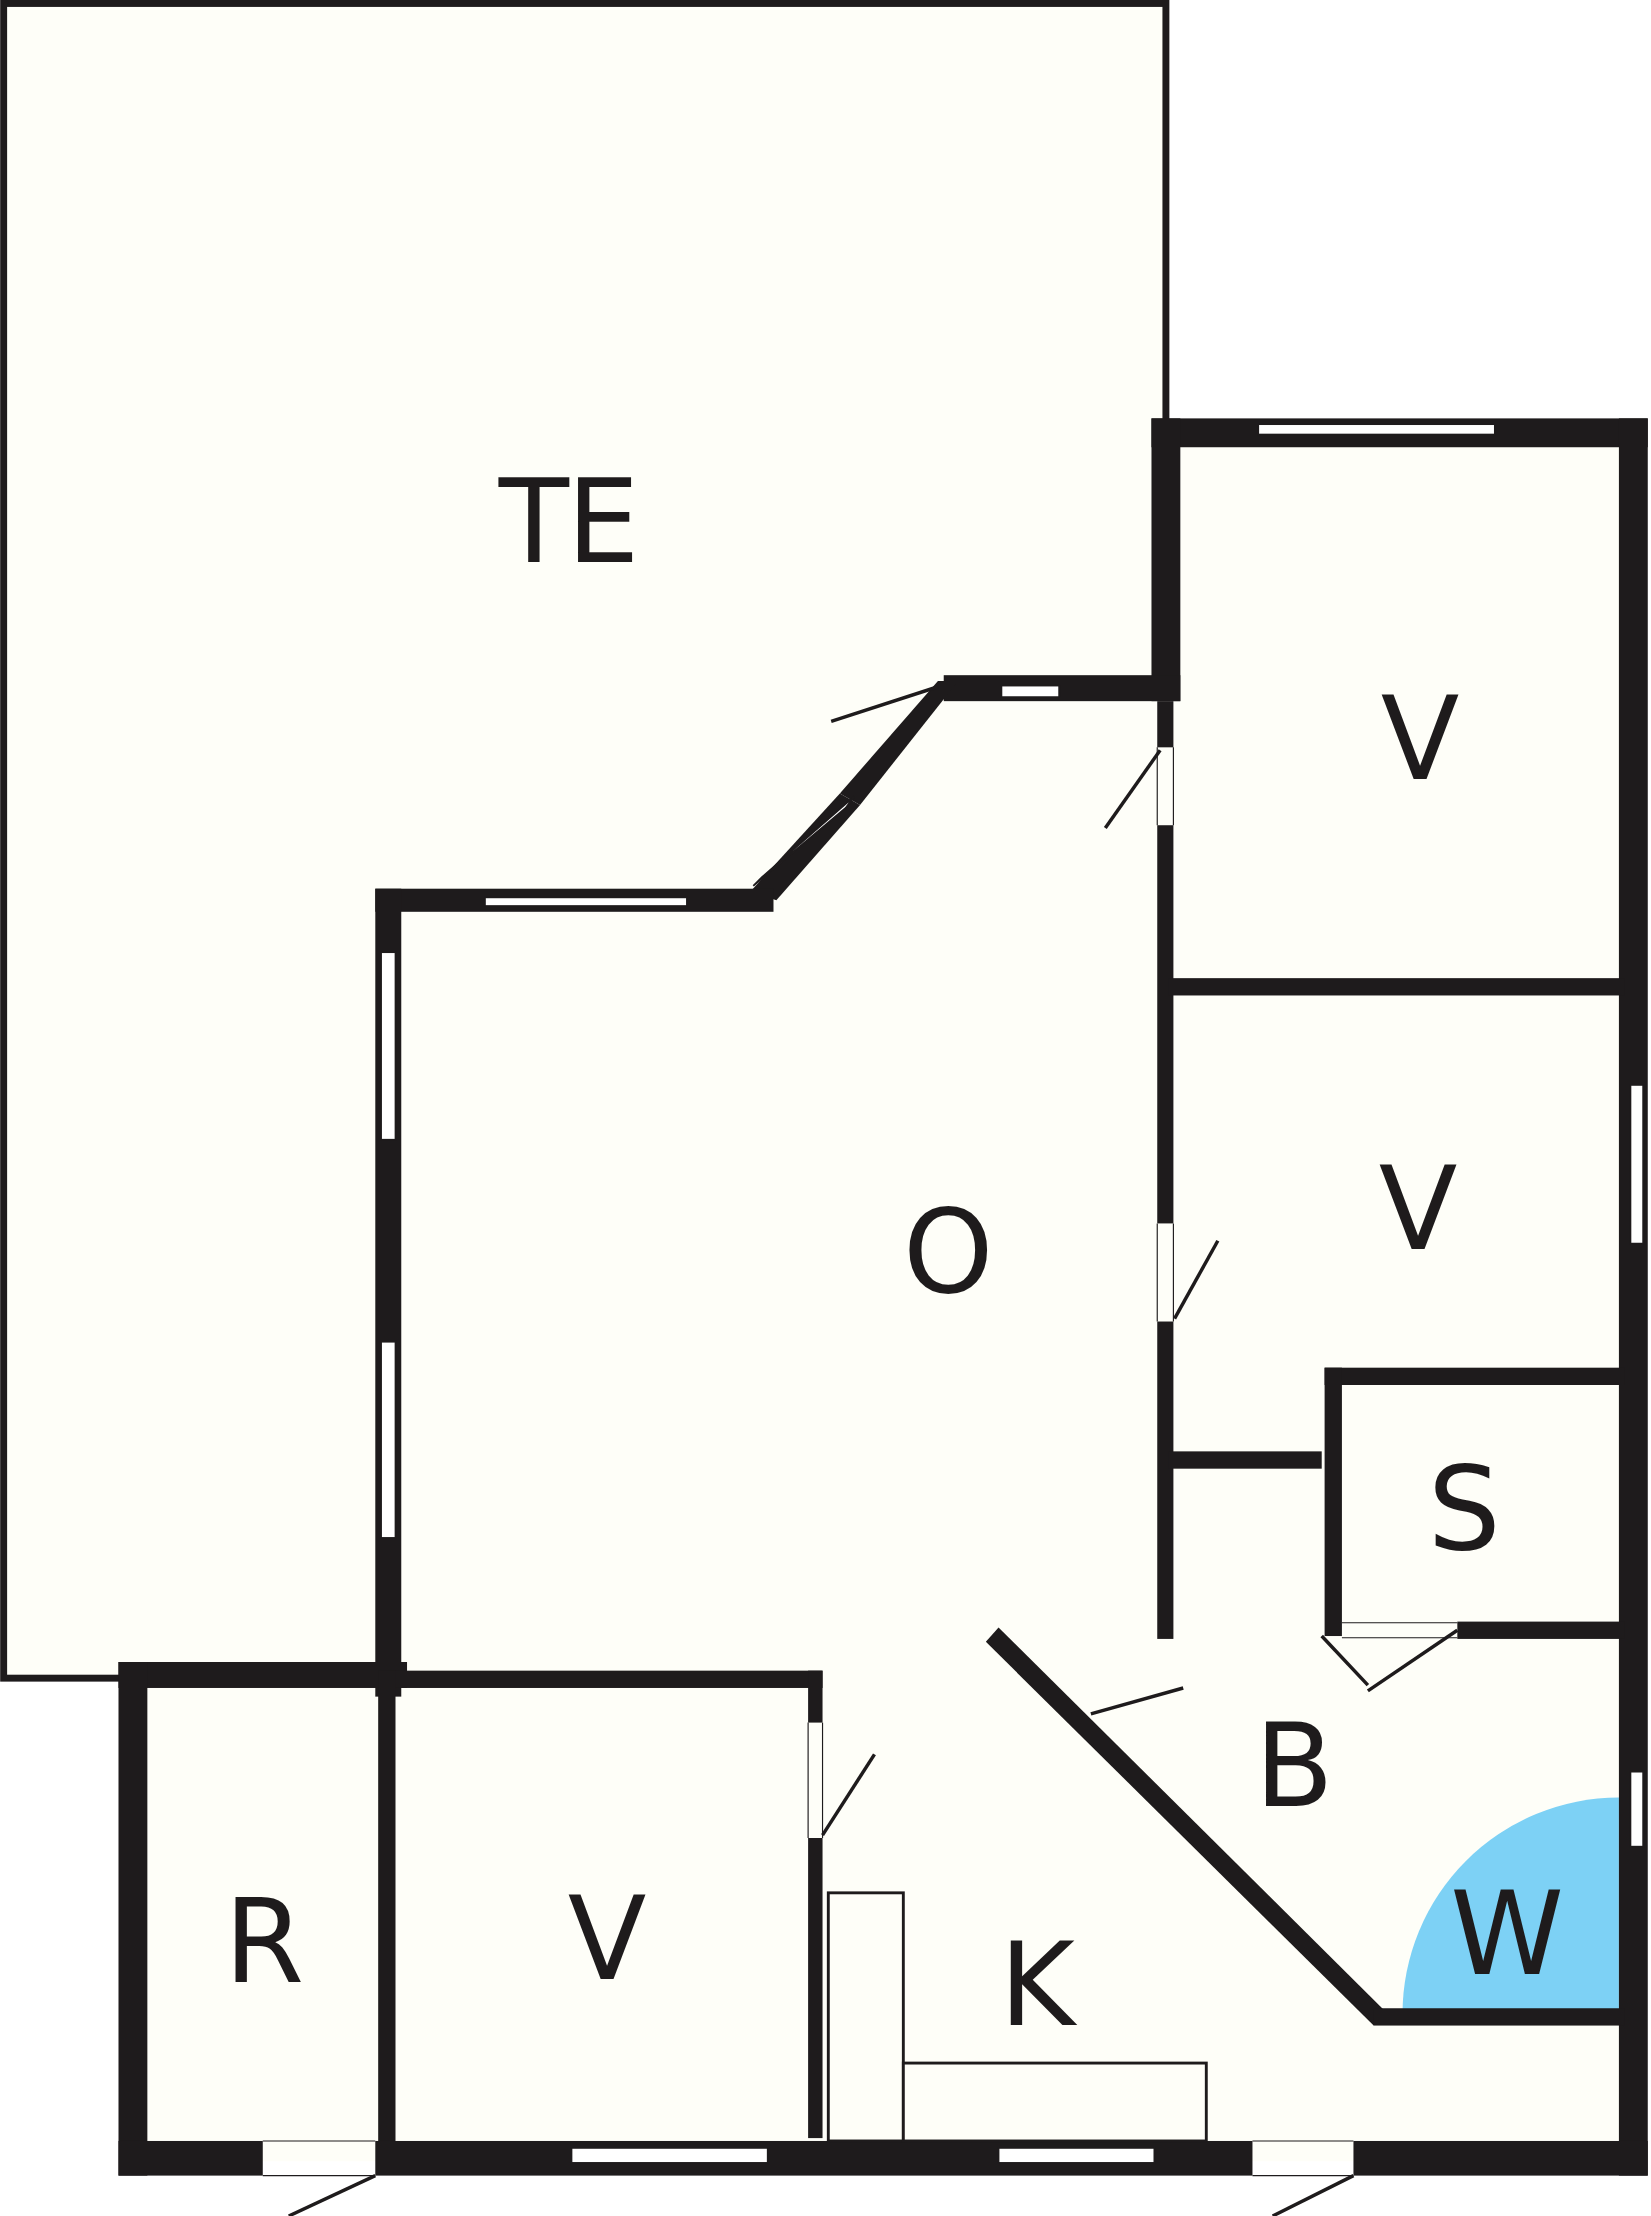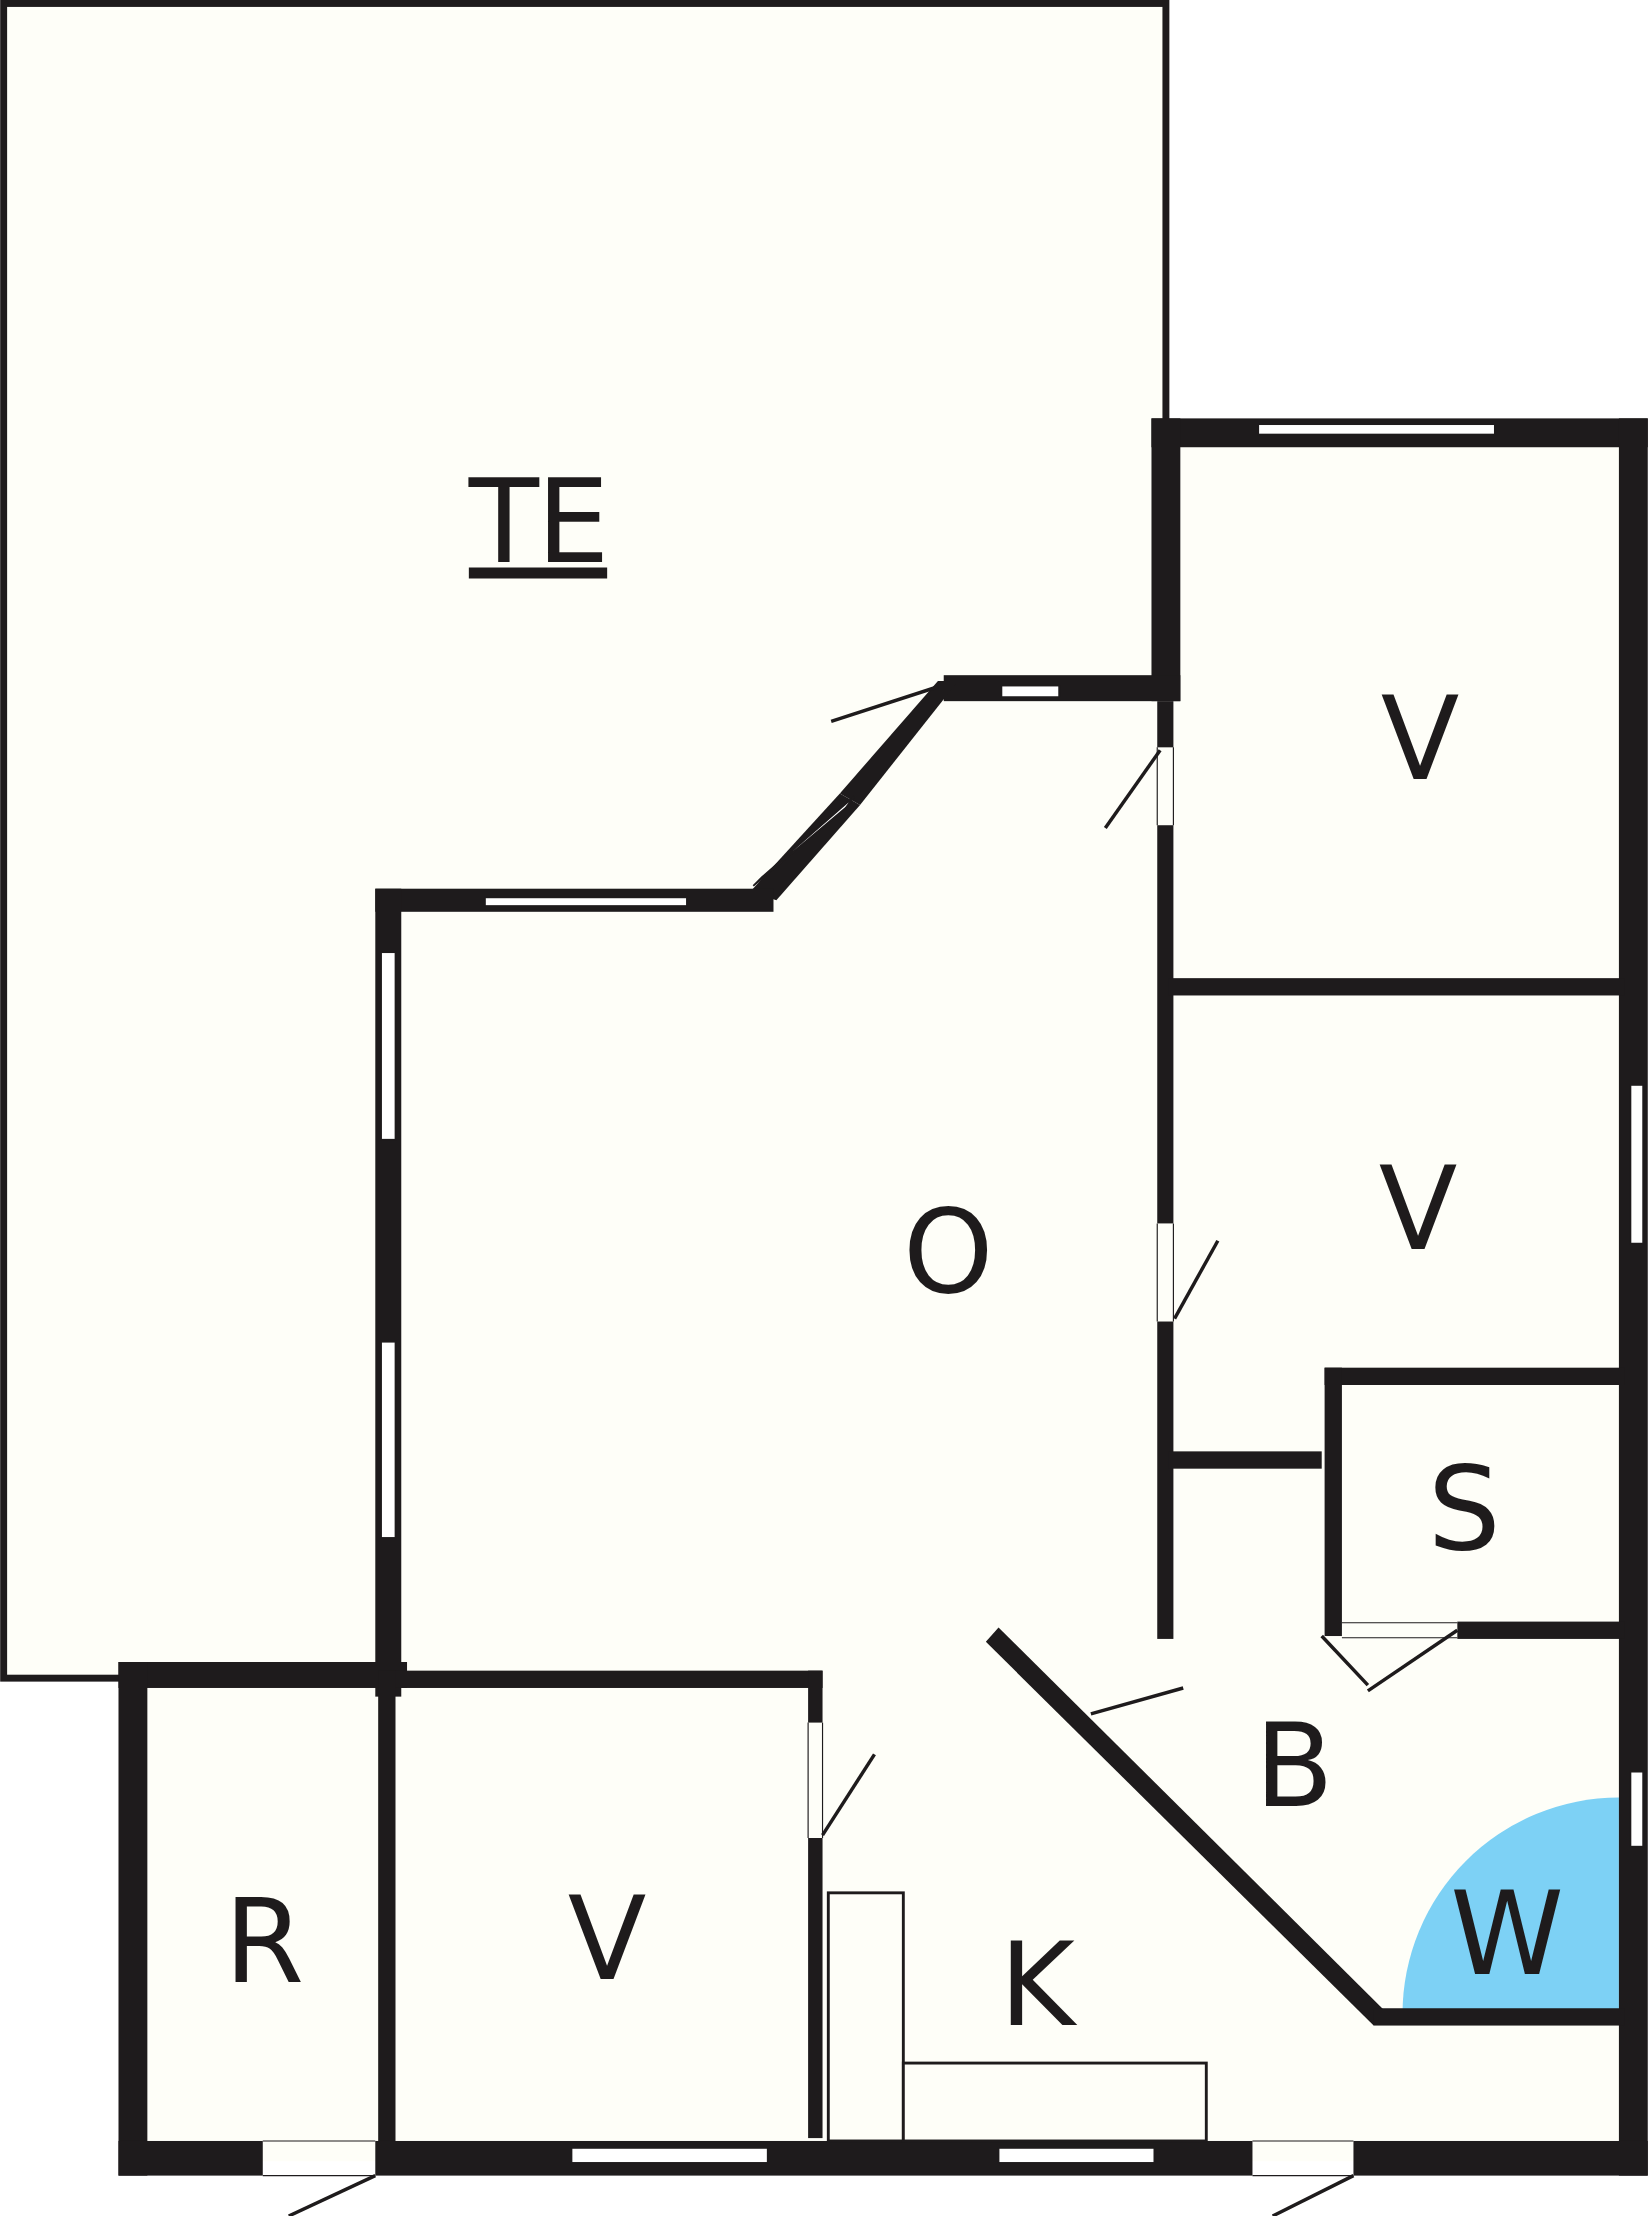--- a/index.html
+++ b/index.html
@@ -103,21 +103,21 @@
     <line x1="1400" y1="2985" x2="1400" y2="3185"></line>
     <line x1="1425" y1="2985" x2="1425" y2="3185"></line>
   </g>
 
   <g stroke="#1e1b1c" stroke-width="5" fill="#fefef8">
     <rect x="1435" y="3280" width="130" height="430"></rect>
     <rect x="1565" y="3575" width="525" height="135"></rect>
   </g>
 </svg>
 
-<div class="room-label" style="left:538px;top:522px;text-decoration:underline;">TE</div>
+<div class="room-label" style="left:568px;top:522px;">TE</div>
 <div class="room-label" style="left:1419px;top:739px;">V</div>
 <div class="room-label" style="left:947px;top:1252px;">O</div>
 <div class="room-label" style="left:1417px;top:1209px;">V</div>
 <div class="room-label" style="left:1463px;top:1509px;">S</div>
 <div class="room-label" style="left:1293px;top:1766px;">B</div>
 <div class="room-label" style="left:1506px;top:1934px;">W</div>
 <div class="room-label" style="left:263px;top:1942px;">R</div>
 <div class="room-label" style="left:606px;top:1939px;">V</div>
 <div class="room-label" style="left:1036px;top:1985px;">K</div>
 

